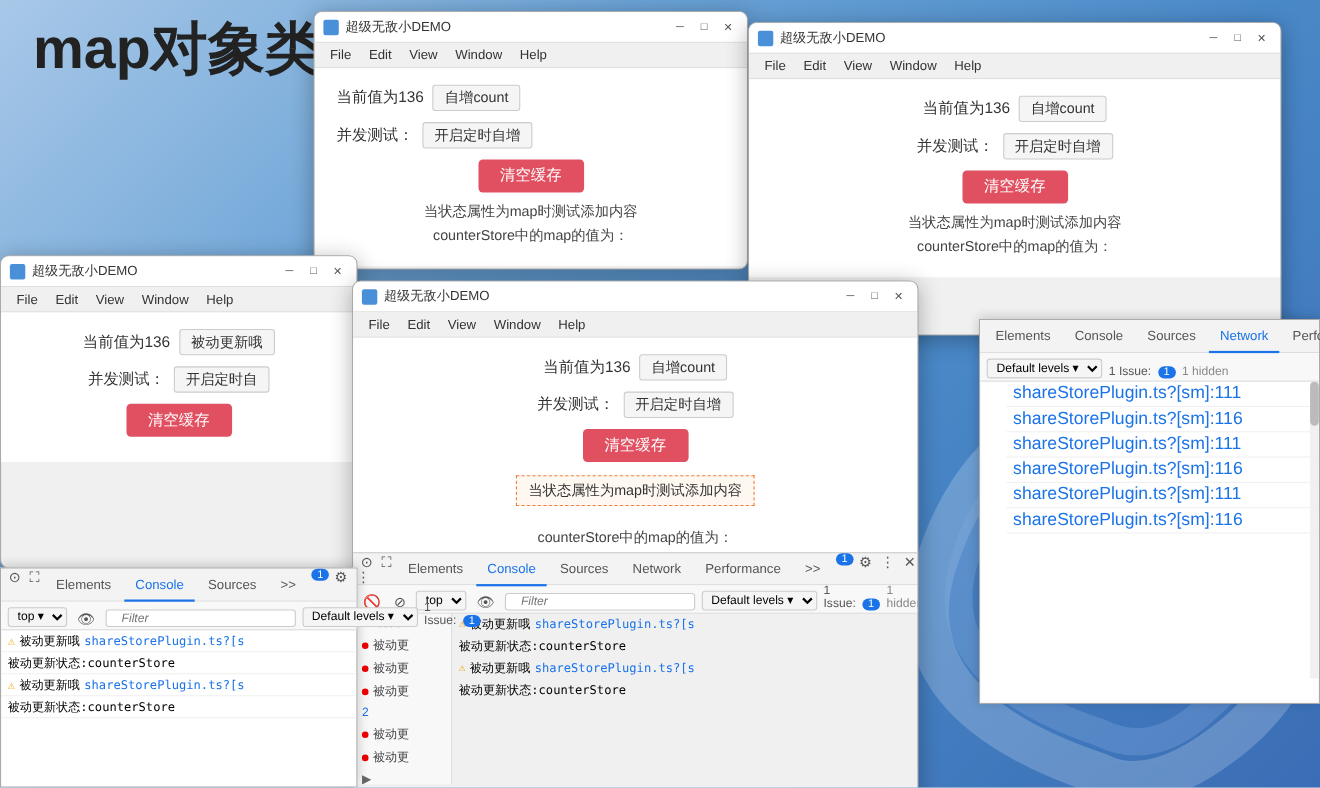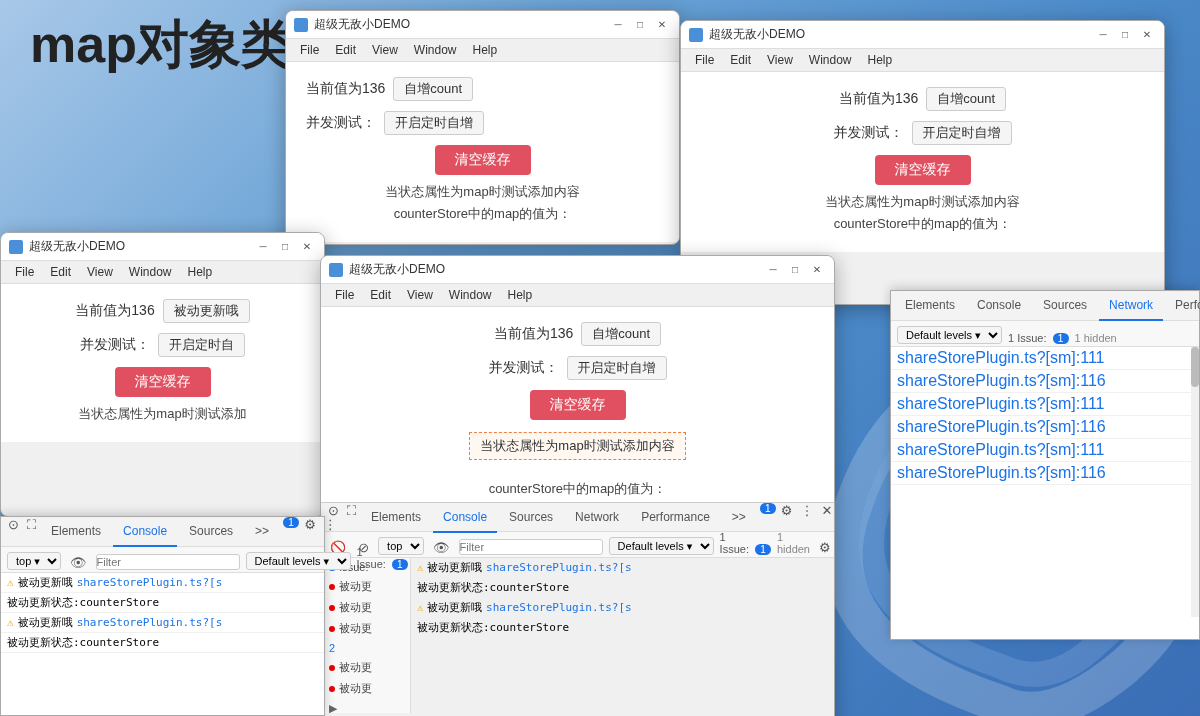--- a/index.html
+++ b/index.html
@@ -240,23 +240,24 @@
       border-radius: 3px;
       font-size: 11px;
       padding: 1px 4px;
       cursor: pointer;
     }
 
     .filter-input {
       border: 1px solid #ccc;
       border-radius: 3px;
       font-size: 11px;
-      padding: 1px 0;
+      padding: 1px 14px;
       background: #fff;
       flex: 1;
+      font-style: italic;
     }
 
     
     .devtools-left {
       left: 0;
       bottom: 0;
       width: 325px;
       height: 200px;
     }
 
@@ -426,21 +427,20 @@
   <div class="window-content" style="text-align:center;">
     <div class="app-row" style="justify-content:center;">
       <span>当前值为136</span>
       <button class="app-btn">被动更新哦</button>
     </div>
     <div class="app-row" style="justify-content:center;">
       <span>并发测试：</span>
       <button class="app-btn">开启定时自</button>
     </div>
     <button class="btn-red" style="margin:8px auto;">清空缓存</button>
-    <div class="app-text">当状态属性为map时测试添加</div>
   </div>
 </div>
 
 <div class="window win4">
   <div class="window-titlebar">
     <div class="window-titlebar-left">
       <span class="window-icon"></span>
       <span class="window-title-text">超级无敌小DEMO</span>
     </div>
     <div class="window-controls">
@@ -618,21 +618,21 @@
 
   </div>
   <div class="devtools-toolbar">
     <select class="toolbar-select">
       <option>Default levels ▾</option>
     </select>
     <span style="color:#555; font-size:11px;">1 Issue:</span>
     <span class="badge">1</span>
     <span style="color:#888; font-size:11px;">1 hidden</span>
   </div>
-  <div style="overflow-y:auto; height: 270px; position:relative;">
+  <div style="overflow-y:auto; height: 270px; position:relative;padding-left:24px;">
 
     <div style="position:absolute; right:0; top:0; width:8px; height:100%; background:#f0f0f0;">
       <div style="position:absolute; top:0; width:8px; height:40px; background:#bbb; border-radius:4px;"></div>
     </div>
     <div class="log-entry">
       <span class="log-link">shareStorePlugin.ts?[sm]:111</span>
     </div>
     <div class="log-entry">
       <span class="log-link">shareStorePlugin.ts?[sm]:116</span>
     </div>

